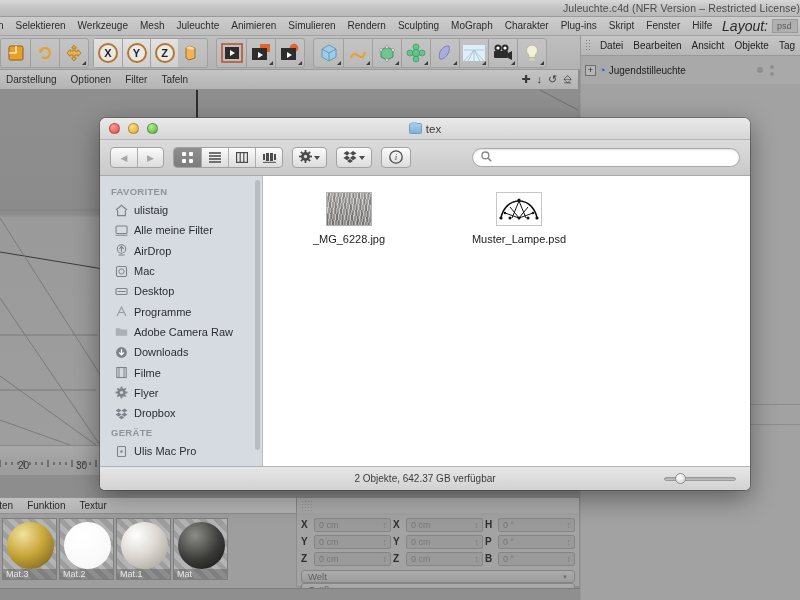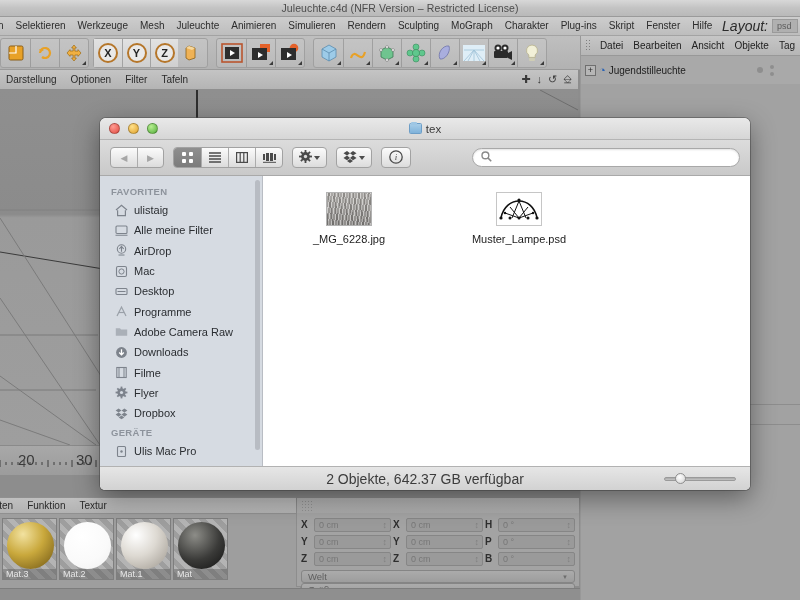--- a/index.html
+++ b/index.html
@@ -8,21 +8,21 @@
     font-family: "Liberation Sans", sans-serif;
     background: #8d8d8d;
   }
   #root { position: relative; width: 800px; height: 600px; }
 
   
   .c4d-titlebar {
     position: absolute; left: 0; top: 0; width: 800px; height: 17px;
     background: linear-gradient(to bottom, #d8d8d8 0%, #c3c3c3 50%, #b9b9b9 100%);
     border-bottom: 1px solid #9a9a9a;
-    display: flex; align-items: center; justify-content: center;
+    display: flex; align-items: center; justify-content: flex-end;
   }
   .c4d-title { font-size: 10.5px; color: #4c4c4c; letter-spacing: .1px; }
 
   .c4d-menubar {
     position: absolute; left: 0; top: 17px; width: 800px; height: 19px;
     background: linear-gradient(to bottom, #cdcdcd, #bdbdbd);
     border-bottom: 1px solid #a3a3a3;
     display: flex; align-items: center; padding-left: 2px;
   }
   .c4d-menu-item {
@@ -86,21 +86,21 @@
     overflow: hidden;
   }
   .viewport svg { position: absolute; left: 0; top: 0; }
 
   
   .timeline {
     position: absolute; left: 0; top: 445px; width: 300px; height: 30px;
     background: linear-gradient(to bottom, #a8a8a8, #9c9c9c);
     border-top: 1px solid #8a8a8a;
   }
-  .tl-num { position: absolute; font-size: 15px; color: #3a3a3a; top: 5px; }
+  .tl-num { position: absolute; font-size: 10px; color: #3a3a3a; top: 14px; }
   .tl-ticks { position: absolute; left: 0; top: 14px; width: 300px; height: 8px; }
 
   .frame-row {
     position: absolute; left: 0; top: 475px; width: 300px; height: 22px;
     background: linear-gradient(to bottom, #b5b5b5, #a8a8a8);
     display: flex; align-items: center; padding-left: 12px; gap: 4px;
   }
   .frame-fld {
     width: 46px; height: 15px; font-size: 9px; color: #6f6f6f;
     background: #a6a6a6; border: 1px solid #8e8e8e; border-radius: 2px;
@@ -298,21 +298,21 @@
   .file-item { width: 104px; text-align: center; }
   .file-thumb { width: 46px; height: 34px; margin: 0 auto 7px auto;
     border: 1px solid #b3b3b3; }
   .file-name { font-size: 11px; color: #1c1c1c; }
 
   .f-status {
     height: 24px; background: linear-gradient(to bottom,#e6e6e6,#d2d2d2);
     border-top: 1px solid #b2b2b2; display: flex; align-items: center;
     justify-content: center; position: relative;
   }
-  .f-status .txt { font-size: 14px; color: #3c3c3c; }
+  .f-status .txt { font-size: 10px; color: #3c3c3c; }
   .zoom-slider { position: absolute; right: 14px; display: flex; align-items: center; width: 72px; }
   .zs-track { width: 72px; height: 4px; border-radius: 2px;
     background: linear-gradient(to bottom,#a8a8a8,#c4c4c4); border: .5px solid #9a9a9a; }
   .zs-knob { position: absolute; left: 11px; width: 11px; height: 11px; border-radius: 50%;
     background: radial-gradient(circle at 40% 35%, #fff, #d0d0d0); border: 1px solid #8e8e8e; }
 </style>
 </head>
 <body>
 
 <div id="root">

